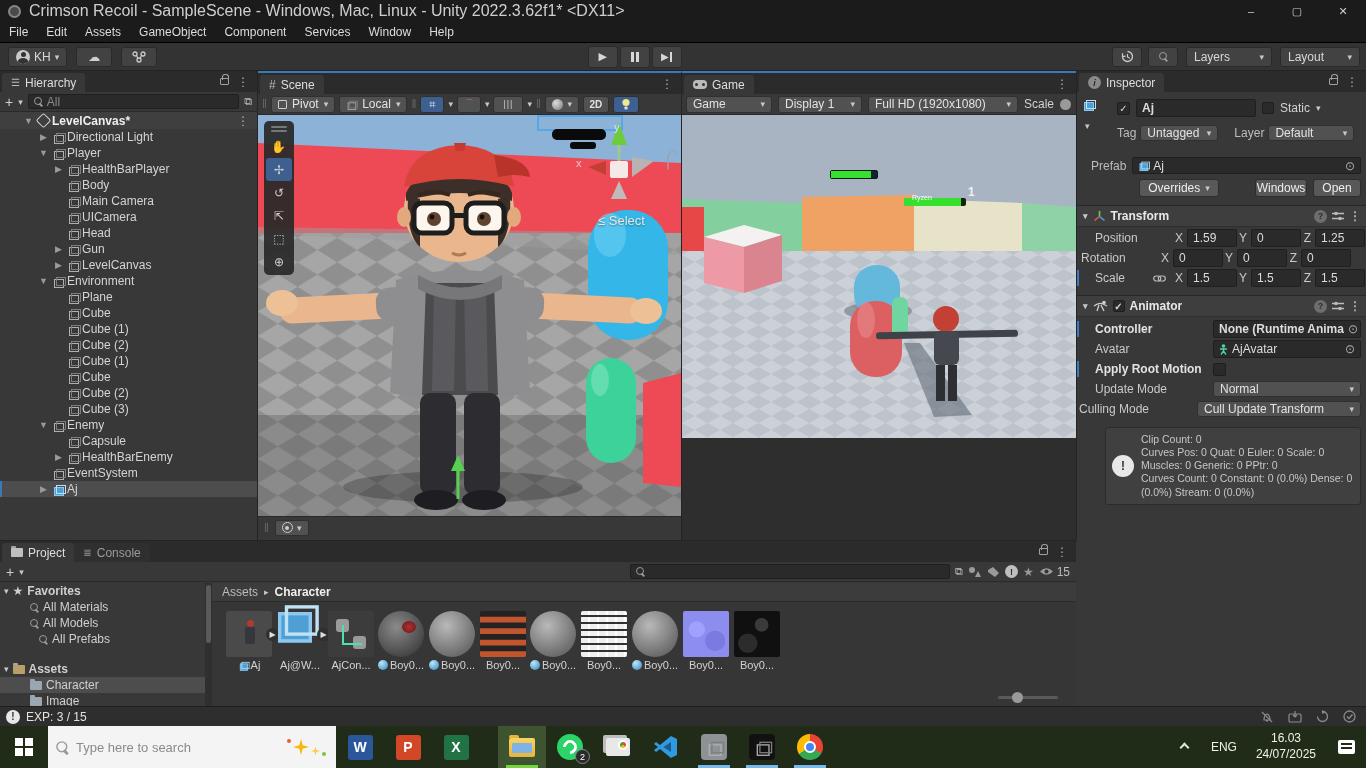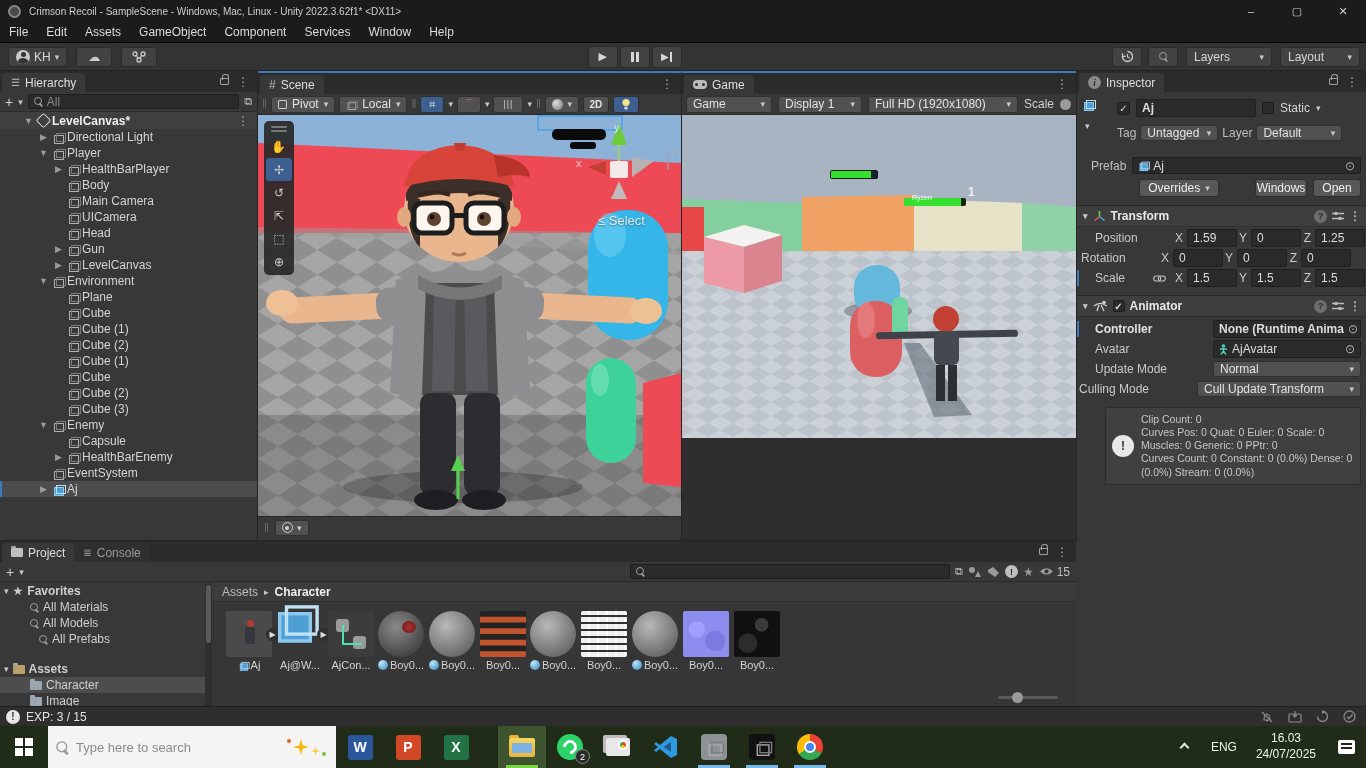--- a/index.html
+++ b/index.html
@@ -104,21 +104,21 @@
     <pattern id="chkGame" width="36" height="36" patternUnits="userSpaceOnUse" patternTransform="scale(1 0.55) rotate(45)">
       <rect width="36" height="36" fill="#ccd1d8"></rect>
         <rect width="18" height="18" fill="#bcc3cb"></rect>
         <rect x="18" y="18" width="18" height="18" fill="#bcc3cb"></rect>
     </pattern>
   </defs>
 </svg>
 
 <div id="titlebar" class="abs flex">
   <div style="width:13px;height:13px;border-radius:50%;background:#4a4a4a;margin:0 8px;border:2px solid #888"></div>
-  <span style="font-size:10px">Crimson Recoil - SampleScene - Windows, Mac, Linux - Unity 2022.3.62f1* &lt;DX11&gt;</span>
+  <span style="font-size:16px">Crimson Recoil - SampleScene - Windows, Mac, Linux - Unity 2022.3.62f1* &lt;DX11&gt;</span>
   <div class="grow"></div>
   <div class="winbtn">–</div>
   <div class="winbtn">▢</div>
   <div class="winbtn">✕</div>
 </div>
 
 <div id="menubar" class="abs flex">
   <span class="menu-item">File</span>
   <span class="menu-item">Edit</span>
   <span class="menu-item">Assets</span>
@@ -593,21 +593,21 @@
     <span class="check" style="width:12px;height:12px"></span>
     <span>Static</span>
     <span class="car">▾</span>
   </div>
   <div class="abs flex" style="left:40px;top:54px;width:244px;gap:4px">
     <span style="color:#bdbdbd">Tag</span>
     <div class="drop" style="width:78px;height:16px">
         <span>Untagged</span>
         <span class="car">▾</span>
       </div>
-    <span style="color:#bdbdbd;margin-left:0">Layer</span>
+    <span style="color:#bdbdbd;margin-left:12px">Layer</span>
     <div class="drop" style="width:86px;height:16px">
         <span>Default</span>
         <span class="car">▾</span>
       </div>
   </div>
   <div class="abs flex" style="left:14px;top:86px;width:270px;gap:6px">
     <span style="color:#bdbdbd">Prefab</span>
     <div class="fld grow" style="height:17px">
       <span class="icube blue" style="transform:scale(.85)"></span>
       <span>Aj</span>
@@ -727,20 +727,25 @@
     <div class="irow" style="padding-left:18px">
       <span style="width:118px">Avatar</span>
       <div class="fld grow" style="margin-right:6px">
         <svg width="9" height="11" viewBox="0 0 9 11">
             <circle cx="4.5" cy="2" r="1.8" fill="#4fd0b0"></circle>
             <path d="M4.5 4 L4.5 7 M1 5 L8 5 M4.5 7 L2 10.5 M4.5 7 L7 10.5" stroke="#4fd0b0" stroke-width="1.3" fill="none"></path>
           </svg>
         <span>AjAvatar</span>
           <span style="margin-left:auto;color:#aaa">⊙</span>
       </div>
+    </div>
+    <div class="irow" style="padding-left:18px;position:relative">
+      <span class="ovr" style="top:2px;bottom:2px"></span>
+      <span style="width:118px;font-weight:bold;color:#e2e2e2">Apply Root Motion</span>
+      <span class="check"></span>
     </div>
     <div class="irow" style="padding-left:18px">
       <span style="width:118px">Update Mode</span>
       <div class="drop grow" style="margin-right:6px;height:16px">
           <span>Normal</span>
           <span class="car">▾</span>
         </div>
     </div>
     <div class="irow" style="padding-left:2px">
       <span style="width:118px">Culling Mode</span>

